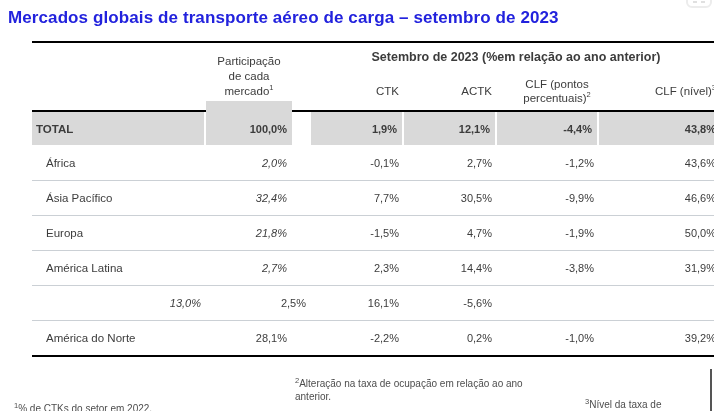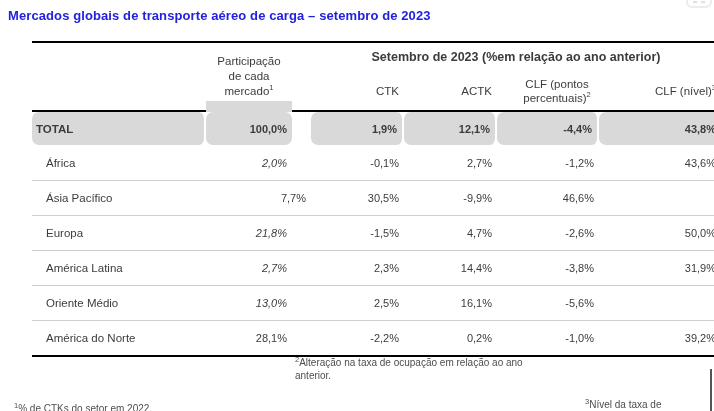--- a/index.html
+++ b/index.html
@@ -6,21 +6,21 @@
   html,body { background:#fff; }
   body { font-family:"Liberation Sans","DejaVu Sans",sans-serif; color:#3c3c3c; }
   .page {
     position:relative; width:714px; height:411px; background:#ffffff;
     overflow:hidden;
   }
 
   
   .title {
     position:absolute; left:8px; top:8px;
-    font-size:13px; font-weight:bold; color:#2222dd;
+    font-size:17px; font-weight:bold; color:#2222dd;
     letter-spacing:.1px; white-space:nowrap;
   }
 
   
   .pill {
     position:absolute; left:686px; top:-9px; width:26px; height:17px;
     border:2px solid #ececec; border-radius:6px; background:#fff;
   }
   .pill .dash { position:absolute; bottom:3px; width:4px; height:2px; background:#e0e0e0; }
   .pill .dash.d1 { left:5px; } .pill .dash.d2 { left:13px; }
@@ -54,21 +54,21 @@
 
   
   .hline { position:relative; height:2px; }
   .hline .seg { position:absolute; top:0; height:2px; background:#000; }
   .hline .seg.a { left:0; width:174px; }
   .hline .seg.b { left:260px; width:429px; }
 
   
   .row-total { height:33px; font-weight:bold; font-size:11px; }
   .row-total > div {
-    background:#d9d9d9; display:flex; align-items:center;border-radius:7px;
+    background:#d9d9d9; display:flex; align-items:center;
   }
   .row-total .cell-region { padding-left:4px; font-size:11.5px; border-right:2px solid #fff; }
   .row-total .cell-part {
     position:relative; justify-content:flex-end; padding-right:5px;
   }
   .row-total .cell-part::before {
     content:""; position:absolute; left:0; right:0; top:-11px; height:11px; background:#d9d9d9;
   }
   .row-total .cell-spacer { background:#fff; }
   .row-total .cell-val { justify-content:flex-end; padding-right:5px; }
@@ -82,21 +82,21 @@
   .data-row .cell-part { justify-content:flex-end; padding-right:5px; }
   .data-row .cell-val { justify-content:flex-end; padding-right:5px; }
   .ital { font-style:italic; }
   .upright { font-style:normal; }
 
   .botline { height:2px; background:#000; }
 
   
   .fn { position:absolute; font-size:10px; color:#4d4d4d; line-height:1.3; }
   .fn1 { left:14px; top:384px; width:230px;margin-top:18px; }
-  .fn2 { left:295px; top:356px; width:252px; }
+  .fn2 { left:295px; top:377px; width:252px; }
   .fn3 { left:585px; top:377px; width:112px;margin-top:21px; }
 
   .edge-tick { position:absolute; left:710px; top:369px; width:2px; height:42px; background:#555; }
 </style>
 </head>
 <body>
 
 <div class="page">
 
   <div class="title">Mercados globais de transporte aéreo de carga – setembro de 2023</div>
@@ -150,46 +150,46 @@
         <div class="cell-region">África</div>
         <div class="cell-part ital">2,0%</div>
         <div class="cell-spacer"></div>
         <div class="cell-val">-0,1%</div>
         <div class="cell-val">2,7%</div>
         <div class="cell-val">-1,2%</div>
         <div class="cell-val">43,6%</div>
       </div>
         <div class="grid data-row">
         <div class="cell-region">Ásia Pacífico</div>
+        <div class="cell-part ital">32,4%</div>
         <div class="cell-spacer"></div>
         <div class="cell-val">7,7%</div>
         <div class="cell-val">30,5%</div>
         <div class="cell-val">-9,9%</div>
         <div class="cell-val">46,6%</div>
       </div>
         <div class="grid data-row">
         <div class="cell-region">Europa</div>
         <div class="cell-part ital">21,8%</div>
         <div class="cell-spacer"></div>
         <div class="cell-val">-1,5%</div>
         <div class="cell-val">4,7%</div>
-        <div class="cell-val">-2,6%</div>
+        <div class="cell-val">-1,9%</div>
         <div class="cell-val">50,0%</div>
       </div>
         <div class="grid data-row">
         <div class="cell-region">América Latina</div>
         <div class="cell-part ital">2,7%</div>
         <div class="cell-spacer"></div>
         <div class="cell-val">2,3%</div>
         <div class="cell-val">14,4%</div>
         <div class="cell-val">-3,8%</div>
         <div class="cell-val">31,9%</div>
       </div>
         <div class="grid data-row">
-        <div class="cell-region">Oriente Médio</div>
         <div class="cell-part ital">13,0%</div>
         <div class="cell-spacer"></div>
         <div class="cell-val">2,5%</div>
         <div class="cell-val">16,1%</div>
         <div class="cell-val">-5,6%</div>
       </div>
         <div class="grid data-row">
         <div class="cell-region">América do Norte</div>
         <div class="cell-part upright">28,1%</div>
         <div class="cell-spacer"></div>

